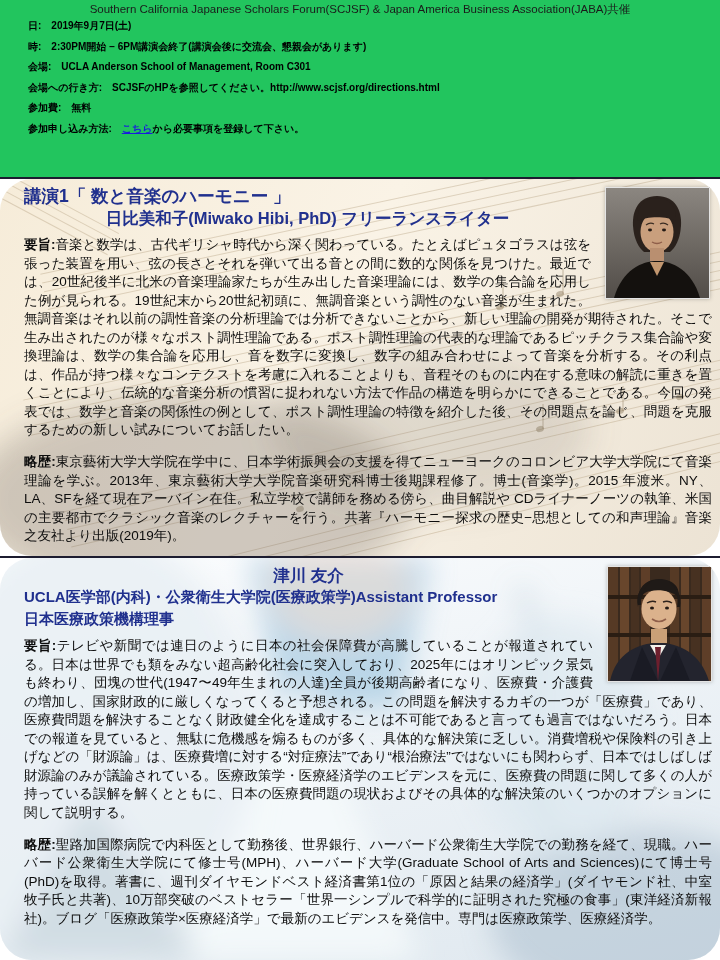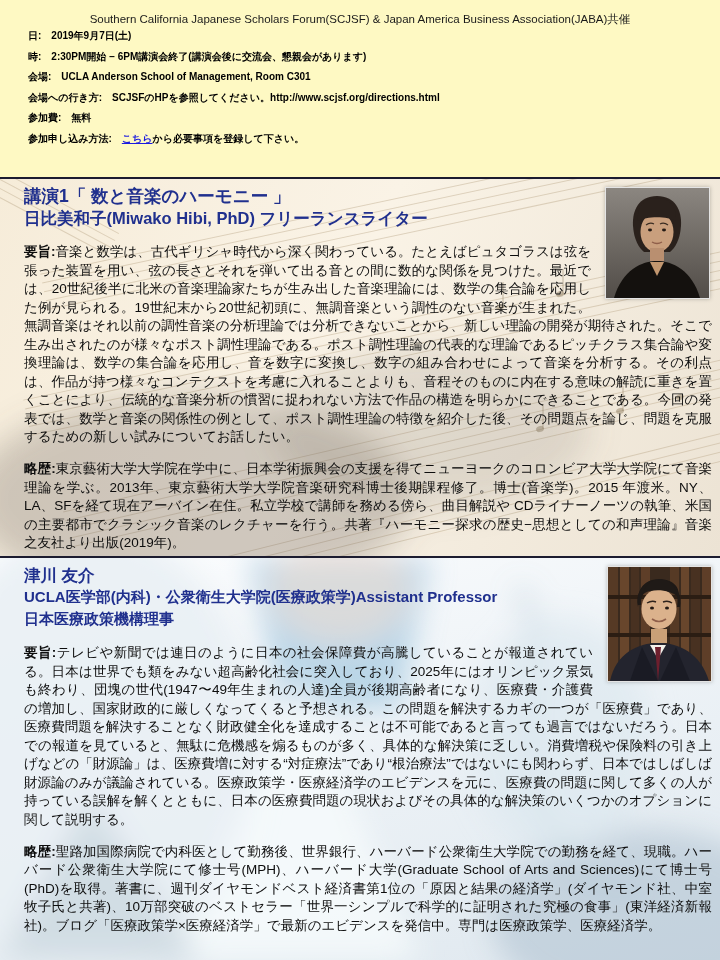--- a/index.html
+++ b/index.html
@@ -4,45 +4,45 @@
 <style>
   html,body{margin:0;padding:0;}
   body{
     width:720px;height:960px;overflow:hidden;background:#ffffff;
     font-family:"Liberation Sans","DejaVu Sans",sans-serif;
     -webkit-font-smoothing:antialiased;
   }
   .page{width:720px;height:960px;position:relative;overflow:hidden;}
 
   
-  .flyer-header{height:177px;box-sizing:border-box;padding:12px 10px 0 10px;background:#fef9c3;overflow:hidden;}
+  .flyer-header{height:177px;box-sizing:border-box;padding:2px 10px 0 10px;background:#22c55e;overflow:hidden;}
   .cohost{text-align:center;font-size:11.5px;line-height:14px;color:#1a1a1a;font-weight:500;}
   .forum-title{margin:5px 0 0 0;text-align:center;font-size:19px;line-height:24px;font-weight:800;color:#1a237e;letter-spacing:.5px;}
   .details{padding-left:18px;font-size:10px;line-height:20.5px;font-weight:700;color:#000;}
   .drow{white-space:nowrap;}
   .dlabel{margin-right:10px;}
   .reg-link{color:#1a1ae0;text-decoration:underline;font-weight:700;cursor:pointer;}
 
   .divider{border-top:2px solid #1c1c30;height:0;margin:0;}
 
   
-  .section{position:relative;box-sizing:border-box;overflow:hidden;}
+  .section{position:relative;box-sizing:border-box;overflow:hidden;border-radius:32px;}
   .section-inner{position:relative;z-index:1;padding:6px 8px 0 24px;}
   .bg-svg{position:absolute;inset:0;width:100%;height:100%;z-index:0;pointer-events:none;}
 
   .sec1{height:377px;background:linear-gradient(115deg,#f6ecd9 0%,#faf3e6 45%,#ece3d4 100%);}
   .sec2{height:402px;background:linear-gradient(165deg,#fcfdfe 0%,#eef3f7 45%,#dfe8ef 100%);}
 
   .lec-heading{font-size:17.5px;line-height:22px;font-weight:800;color:#20308e;}
-  .lec-speaker{font-size:16.5px;line-height:22px;font-weight:800;color:#20308e;}
+  .lec-speaker{font-size:16.5px;line-height:22px;font-weight:800;color:#20308e;text-align:center;}
   .lec-title-line{font-size:15px;line-height:22px;font-weight:800;color:#20308e;}
 
   .para{font-size:13.5px;line-height:18.5px;font-weight:500;color:#0d0d0d;text-align:justify;}
   .para .plabel{font-weight:800;}
-  .mt1{margin-top:14px;}
+  .mt1{margin-top:7px;}
   .mt2{margin-top:2px;}
 
   
   .photo{float:right;position:relative;z-index:2;border:1px solid rgba(255,255,255,.8);
          box-shadow:0 0 4px rgba(0,0,0,.25);background:#777;}
   .photo1{width:103px;height:110px;margin:2px 2px 10px 14px;}
   .photo2{width:103px;height:114px;margin:2px 0 10px 14px;}
   .photo svg{display:block;}
 </style>
 </head>

